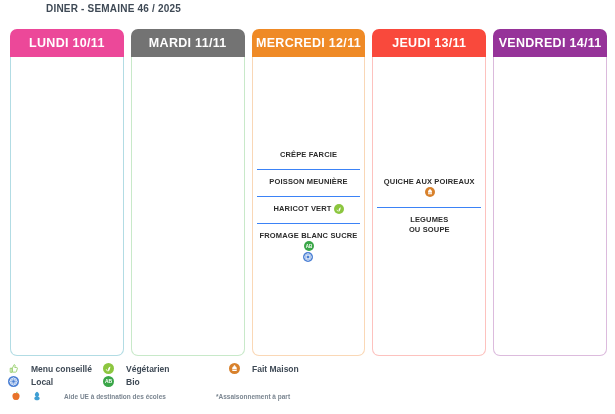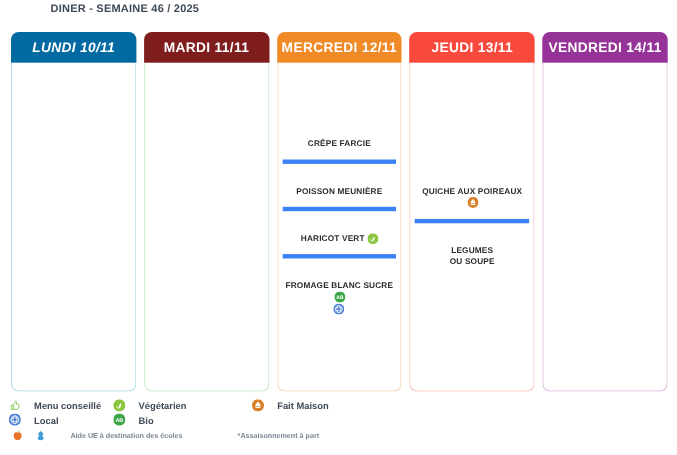--- a/index.html
+++ b/index.html
@@ -80,23 +80,23 @@
     text-align: center;
     font-size: 7.5px;
     font-weight: bold;
     color: #2b2b2b;
     letter-spacing: 0.15px;
     line-height: 1.35;
     padding: 4px 2px;
     word-wrap: break-word;
   }
   .menu-item + .menu-item {
-    border-top: 4px solid #3b82f6;
+    border-top: 1px solid #3b82f6;
     margin-top: 5px;
-    padding-top: 20px;
+    padding-top: 7px;
   }
   .menu-item .line { display: block; }
   .menu-item .icons {
     display: inline-flex;
     gap: 2px;
     vertical-align: middle;
     margin-left: 2px;
   }
   .menu-item .icons.below {
     display: flex;
@@ -156,27 +156,27 @@
 </style>
 </head>
 <body>
 
 <div id="app">
 
   <div class="title">DINER - SEMAINE 46 / 2025</div>
 
   <div class="week" id="week">
       <div class="day-col">
-        <div class="day-head" style="background: #0369a1; font-style: italic;">LUNDI 10/11</div>
+        <div class="day-head" style="background: #ec4899;">LUNDI 10/11</div>
         <div class="day-body" style="border-color: rgba(26, 150, 174, 0.333);">
           <div class="menu-list"></div>
         </div>
       </div>
       <div class="day-col">
-        <div class="day-head" style="background: #7f1d1d;">MARDI 11/11</div>
+        <div class="day-head" style="background: #737373;">MARDI 11/11</div>
         <div class="day-body" style="border-color: rgba(92, 188, 95, 0.333);">
           <div class="menu-list"></div>
         </div>
       </div>
       <div class="day-col">
         <div class="day-head" style="background: rgb(239, 138, 38);">MERCREDI 12/11</div>
         <div class="day-body" style="border-color: rgba(239, 138, 38, 0.333);">
           <div class="menu-list">
             <div class="menu-item">
               <span class="line">CRÊPE FARCIE</span>

